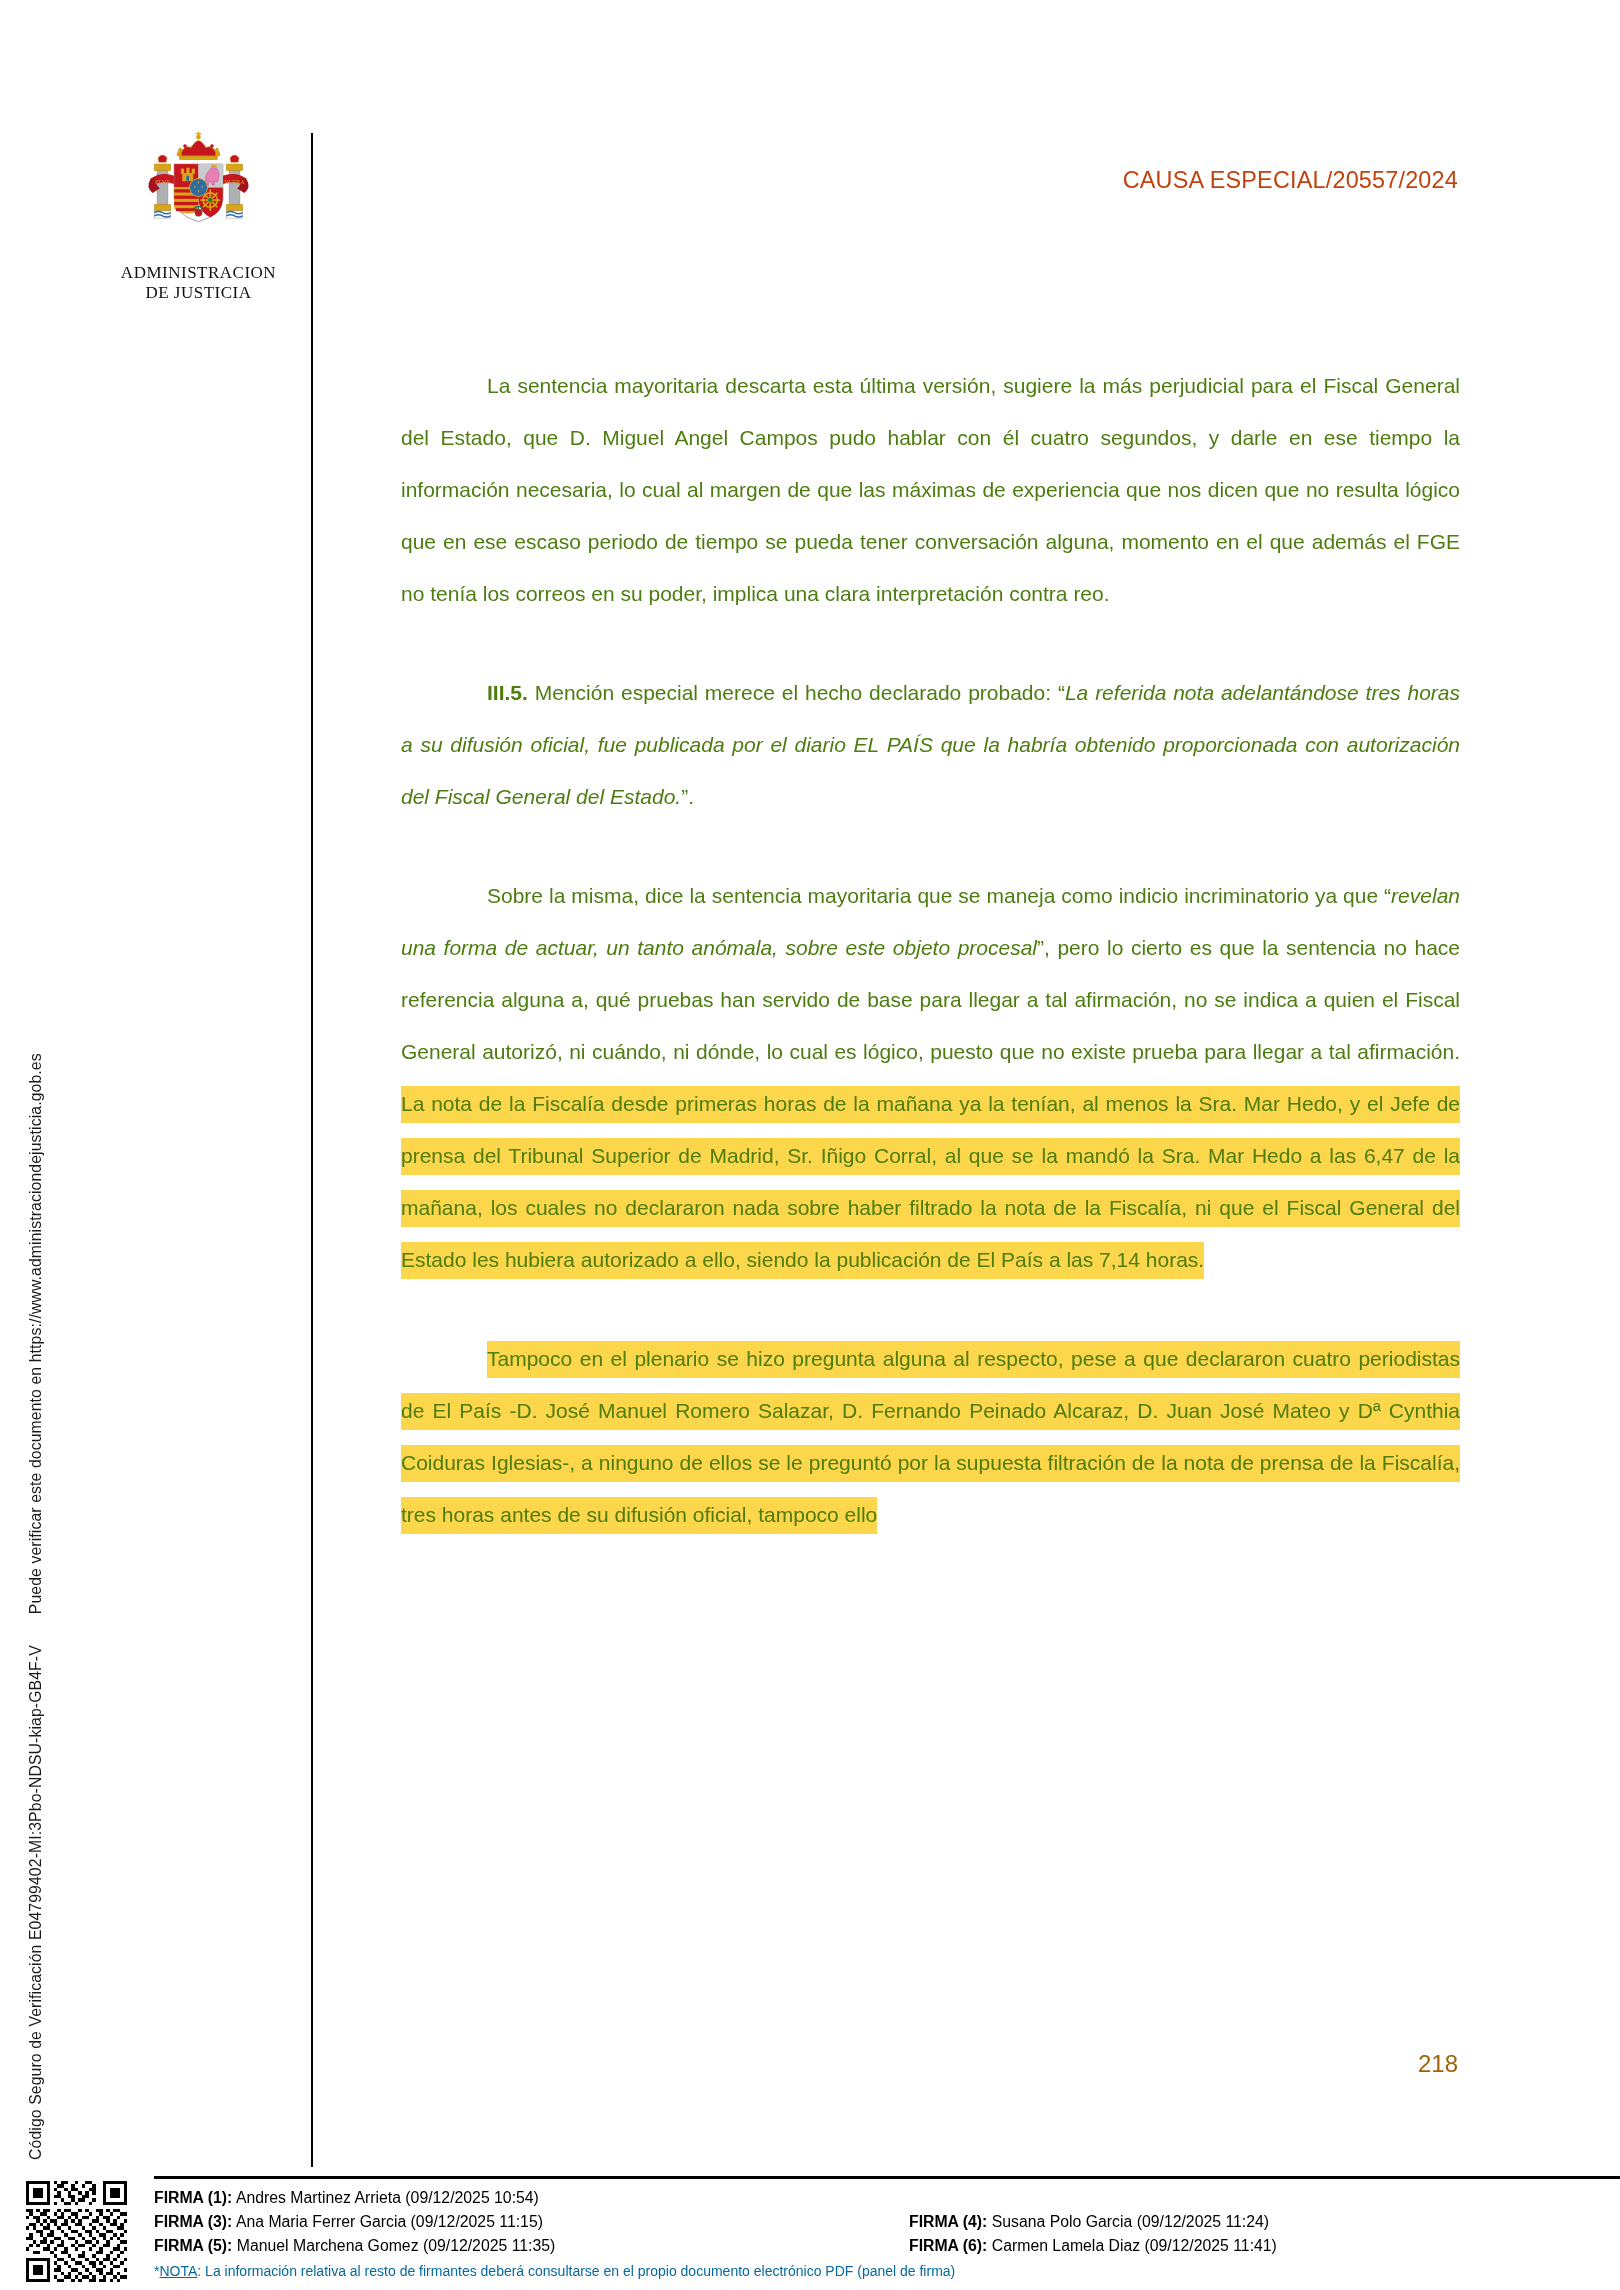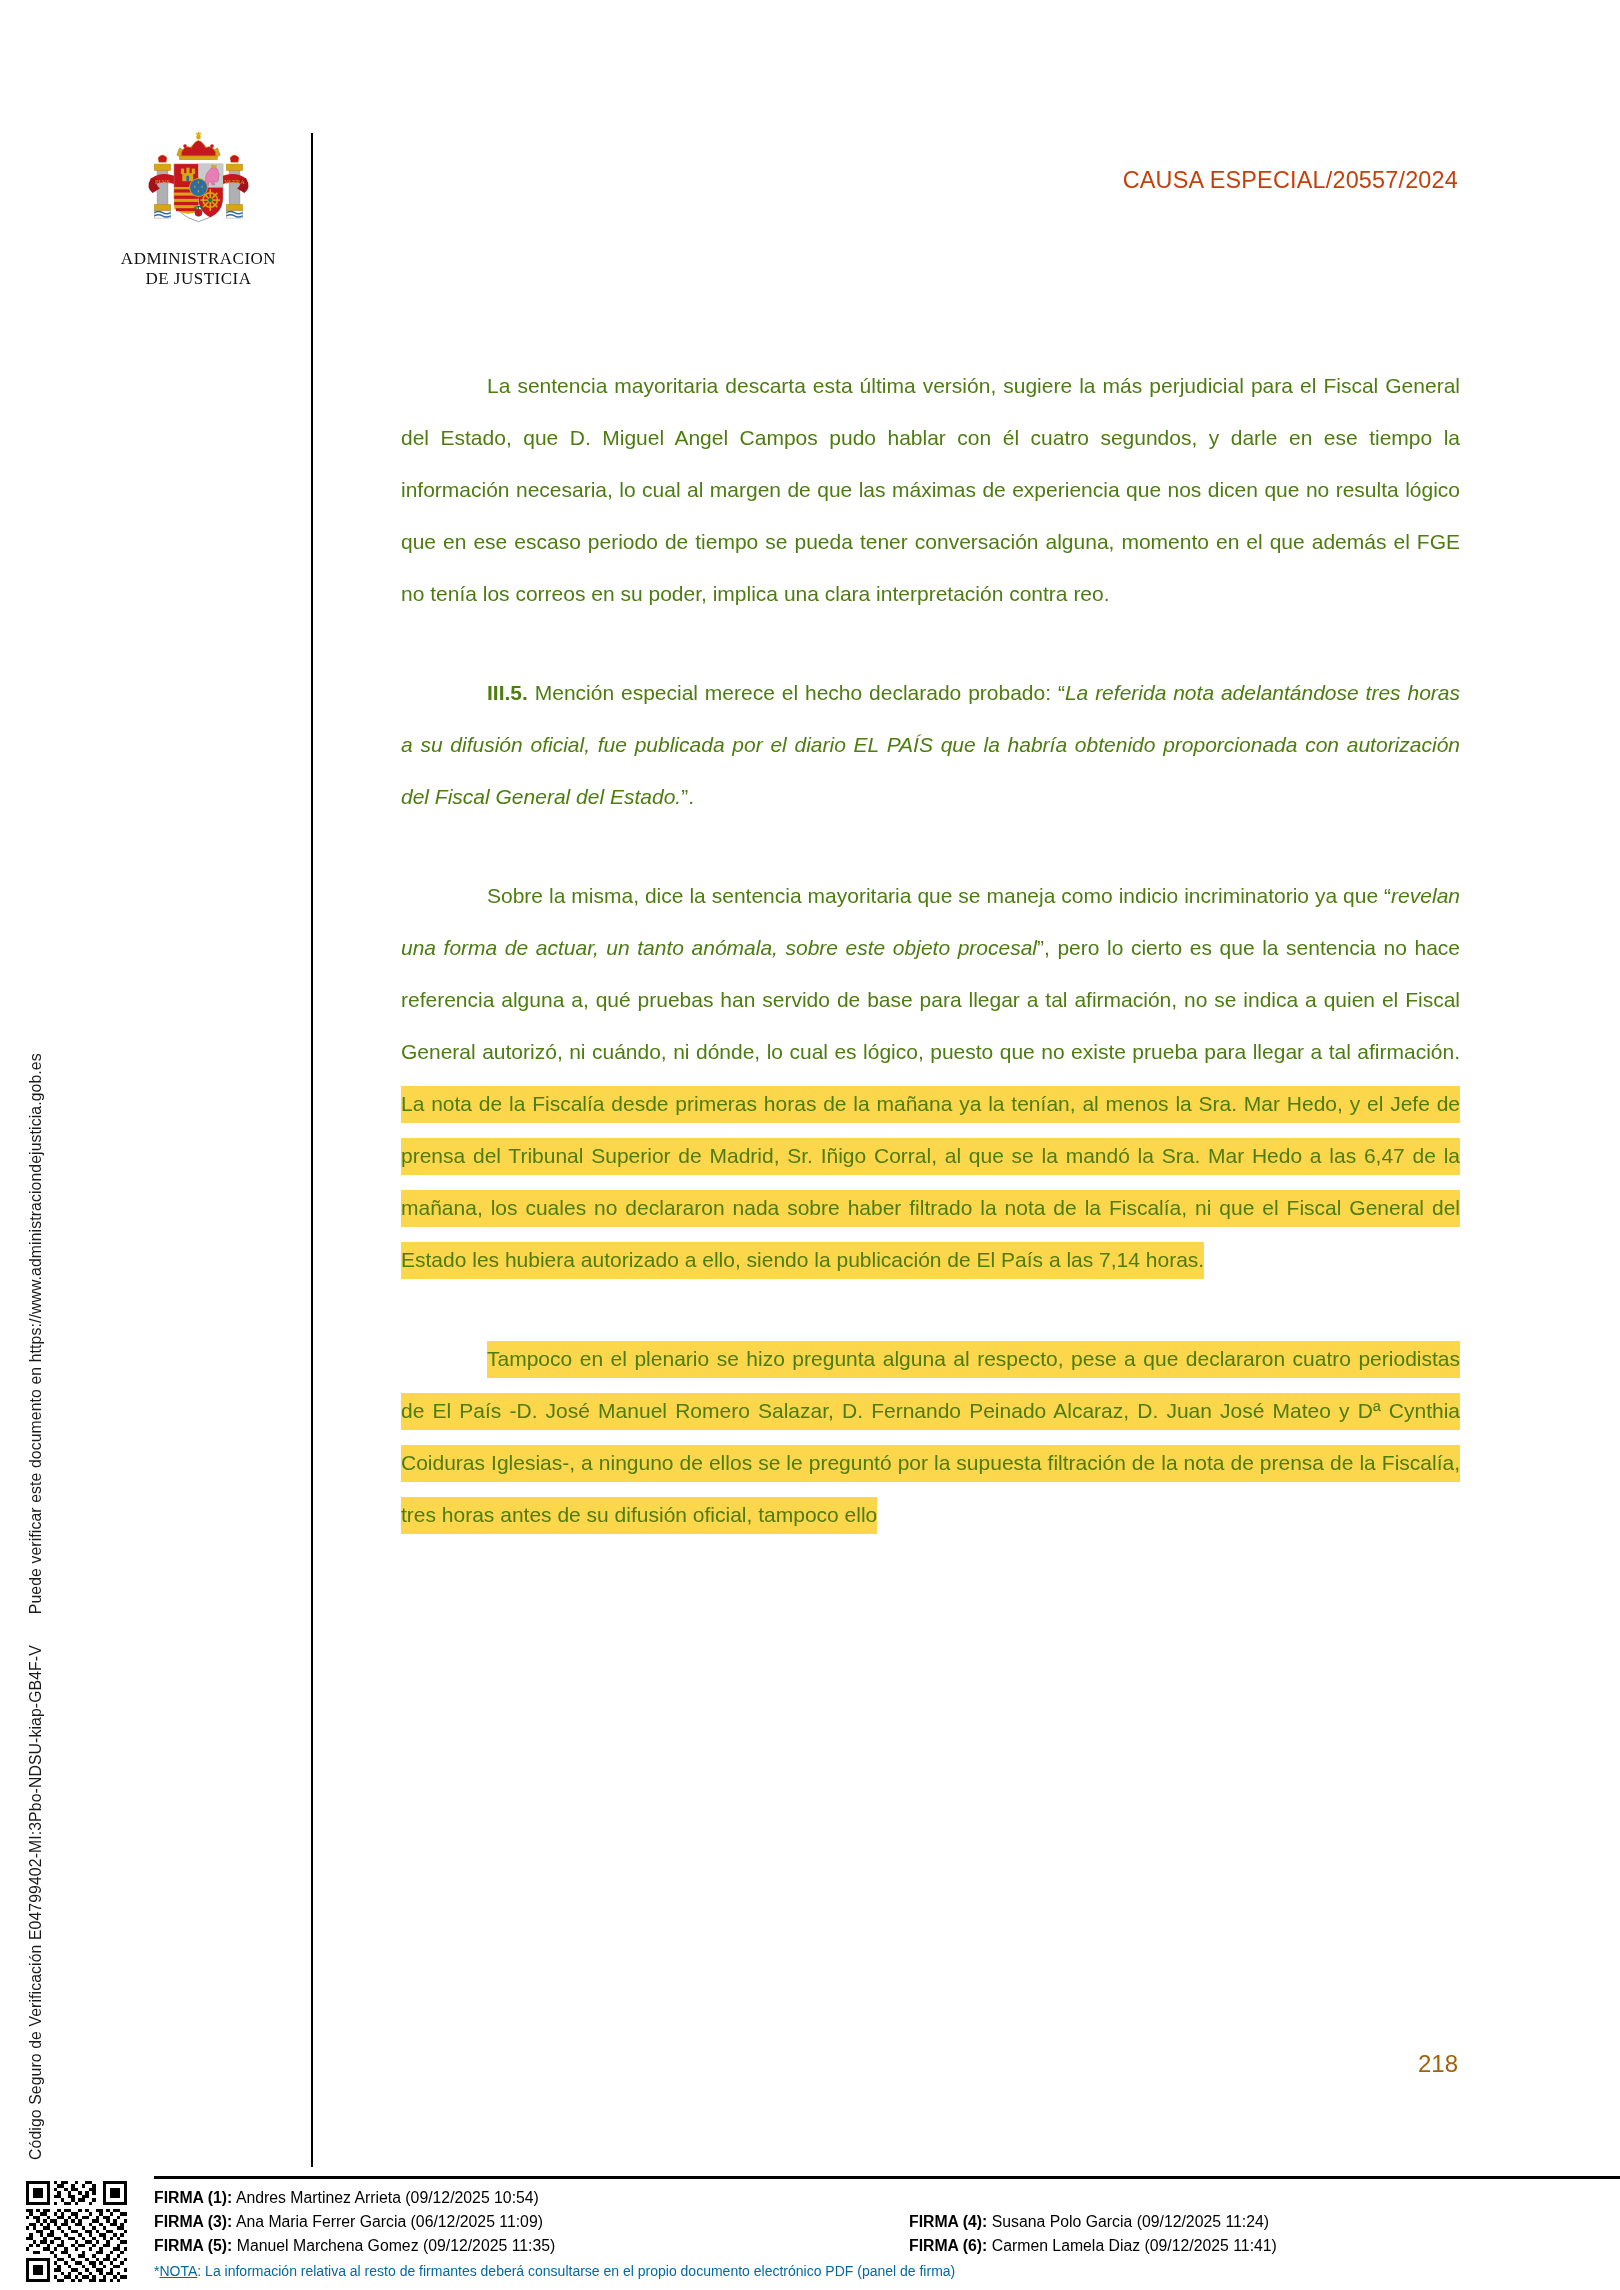--- a/index.html
+++ b/index.html
@@ -66,21 +66,21 @@
   .crest-svg {
     display: block;
     margin: 0 auto;
   }
   .crest-caption {
     font-family: "Liberation Serif", serif;
     font-size: 17px;
     line-height: 1.18;
     letter-spacing: 0.5px;
     color: #111111;
-    margin-top: 2px;
+    margin-top: 16px;
   }
 
   
   .doc-header {
     position: absolute;
     left: 360px;
     top: 167px;
     width: 1098px;
     text-align: right;
     font-size: 23.4px;
@@ -530,21 +530,21 @@
             <rect x="26" y="28" width="1" height="1"></rect>
         </g>
       </svg>
     </div>
 
     <div class="firmas">
       <div class="firma-row">
         <div class="firma-cell"><span class="firma-label">FIRMA (1):</span><span> Andres Martinez Arrieta (09/12/2025 10:54)</span></div>
       </div>
       <div class="firma-row">
-        <div class="firma-cell"><span class="firma-label">FIRMA (3):</span><span> Ana Maria Ferrer Garcia (06/12/2025 11:09)</span></div>
+        <div class="firma-cell"><span class="firma-label">FIRMA (3):</span><span> Ana Maria Ferrer Garcia (09/12/2025 11:15)</span></div>
         <div class="firma-cell right"><span class="firma-label">FIRMA (4):</span><span> Susana Polo Garcia (09/12/2025 11:24)</span></div>
       </div>
       <div class="firma-row">
         <div class="firma-cell"><span class="firma-label">FIRMA (5):</span><span> Manuel Marchena Gomez (09/12/2025 11:35)</span></div>
         <div class="firma-cell right"><span class="firma-label">FIRMA (6):</span><span> Carmen Lamela Diaz (09/12/2025 11:41)</span></div>
       </div>
     </div>
 
     <div class="nota"><span>*</span><u>NOTA</u><span>: La información relativa al resto de firmantes deberá consultarse en el propio documento electrónico PDF (panel de firma)</span></div>
   </div>

